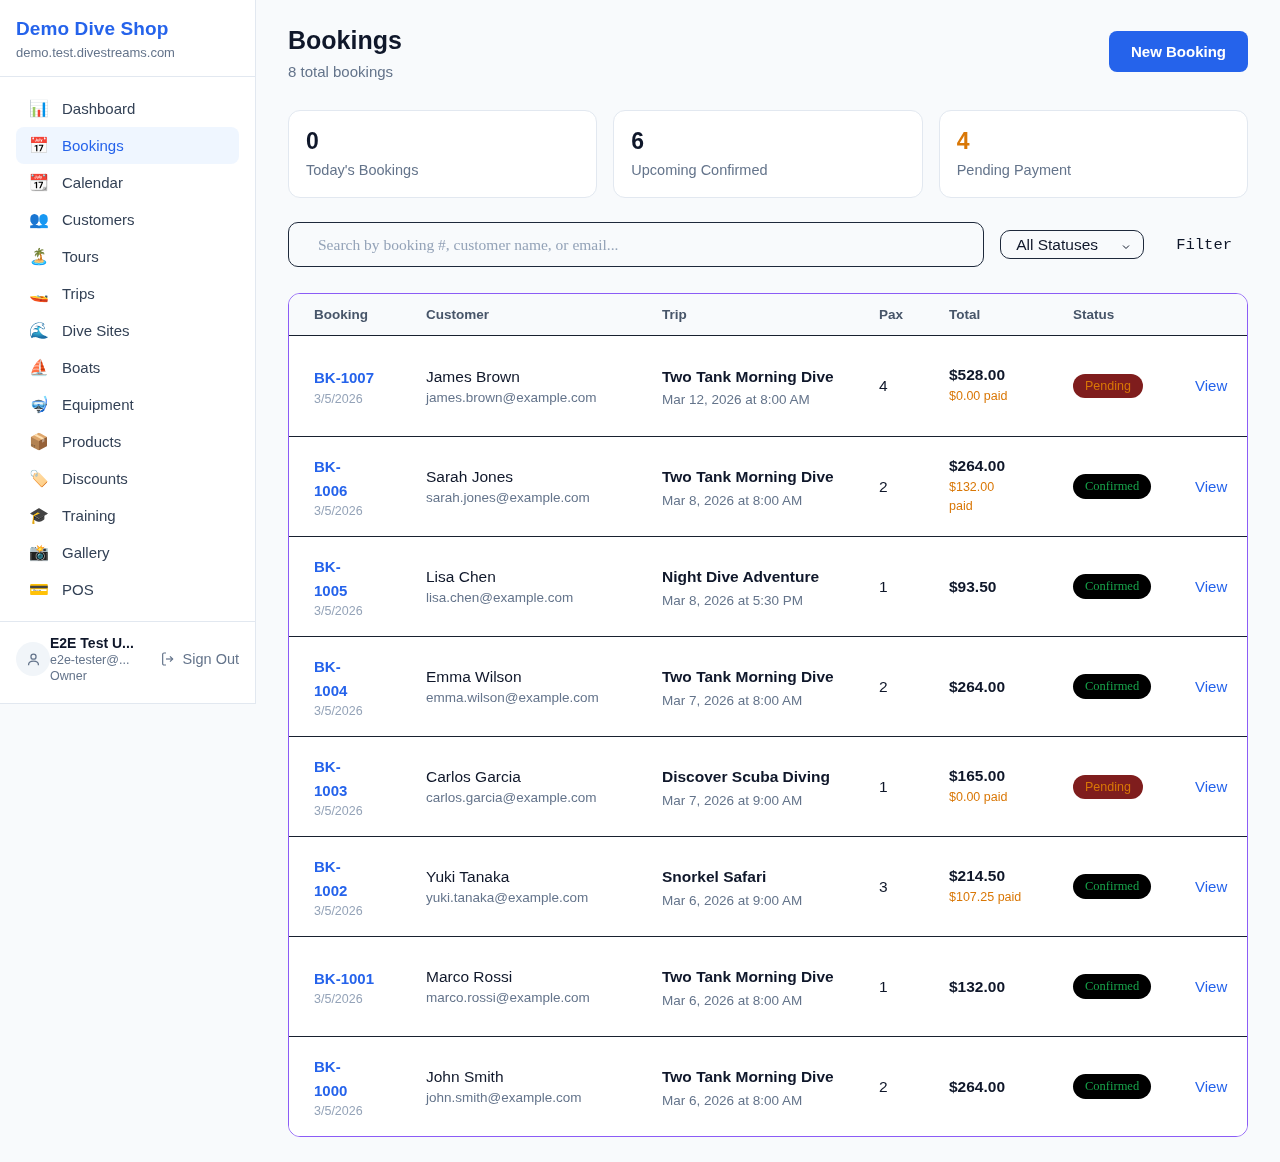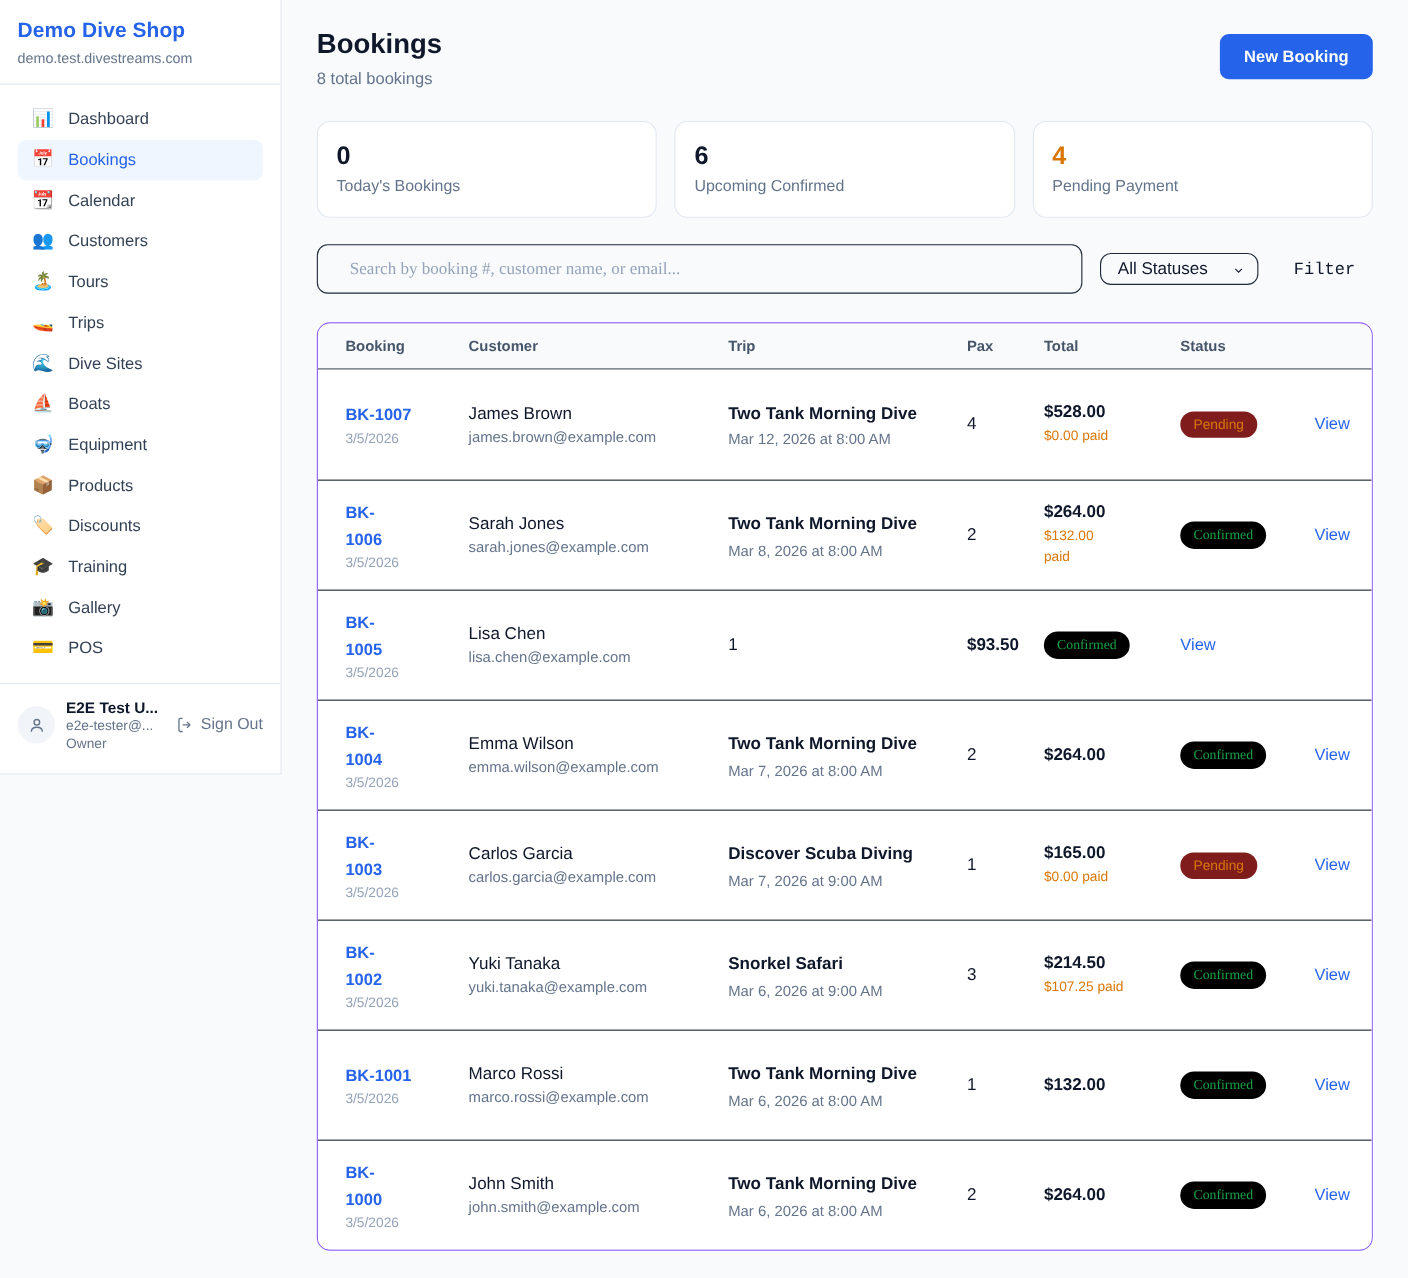--- a/index.html
+++ b/index.html
@@ -12,21 +12,21 @@
              border-right:1px solid #e2e8f0; border-bottom:1px solid #e2e8f0; }
   .brand { padding:18px 16px 16px; }
   .brand-name { color:#2563eb; font-size:19px; font-weight:700; letter-spacing:.1px; }
   .brand-domain { color:#64748b; font-size:13px; margin-top:5px; }
   .side-divider { border-top:1px solid #e2e8f0; }
   .nav { padding:13px 16px; }
   .nav-item { display:flex; align-items:center; gap:13px; padding:10px 13px; border-radius:8px;
               font-size:15px; color:#334155; cursor:pointer; }
   .nav-item .nav-icon { width:20px; font-size:16px; line-height:1; text-align:center; }
   .nav-item.active { background:#eff6ff; color:#2563eb; font-weight:500; }
-  .user-row { display:flex; align-items:center; gap:10px; padding:13px 16px 20px; }
+  .user-row { display:flex; align-items:center; padding:13px 16px 20px; }
   .avatar { width:34px; height:34px; border-radius:50%; background:#f1f5f9; flex:0 0 34px;
             display:flex; align-items:center; justify-content:center; }
   .avatar svg { width:17px; height:17px; stroke:#64748b; fill:none; stroke-width:1.8; }
   .user-info { flex:1; min-width:0; }
   .user-name { font-size:14px; font-weight:700; color:#0f172a; }
   .user-email, .user-role { font-size:12.5px; color:#64748b; margin-top:2px; }
   .signout { display:flex; align-items:center; gap:7px; color:#64748b; font-size:14.5px;
              background:none; border:none; cursor:pointer; font-family:inherit; }
   .signout svg { width:16px; height:16px; stroke:#64748b; fill:none; stroke-width:1.8; }
 
@@ -275,20 +275,24 @@
   </div>
           <div class="grid-cols trow">
     <div>
       <div class="bk-id">BK-<br>1005</div>
       <div class="bk-date">3/5/2026</div>
     </div>
     <div>
       <div class="cust-name">Lisa Chen</div>
       <div class="cust-email">lisa.chen@example.com</div>
     </div>
+    <div>
+      <div class="trip-name">Night Dive Adventure</div>
+      <div class="trip-dt">Mar 8, 2026 at 5:30 PM</div>
+    </div>
     <div class="pax-val">1</div>
     <div>
       <div class="total-amt">$93.50</div>
 
     </div>
     <div>
       <span class="badge confirmed">Confirmed</span>
     </div>
     <div>
       <a class="view-link">View</a>

